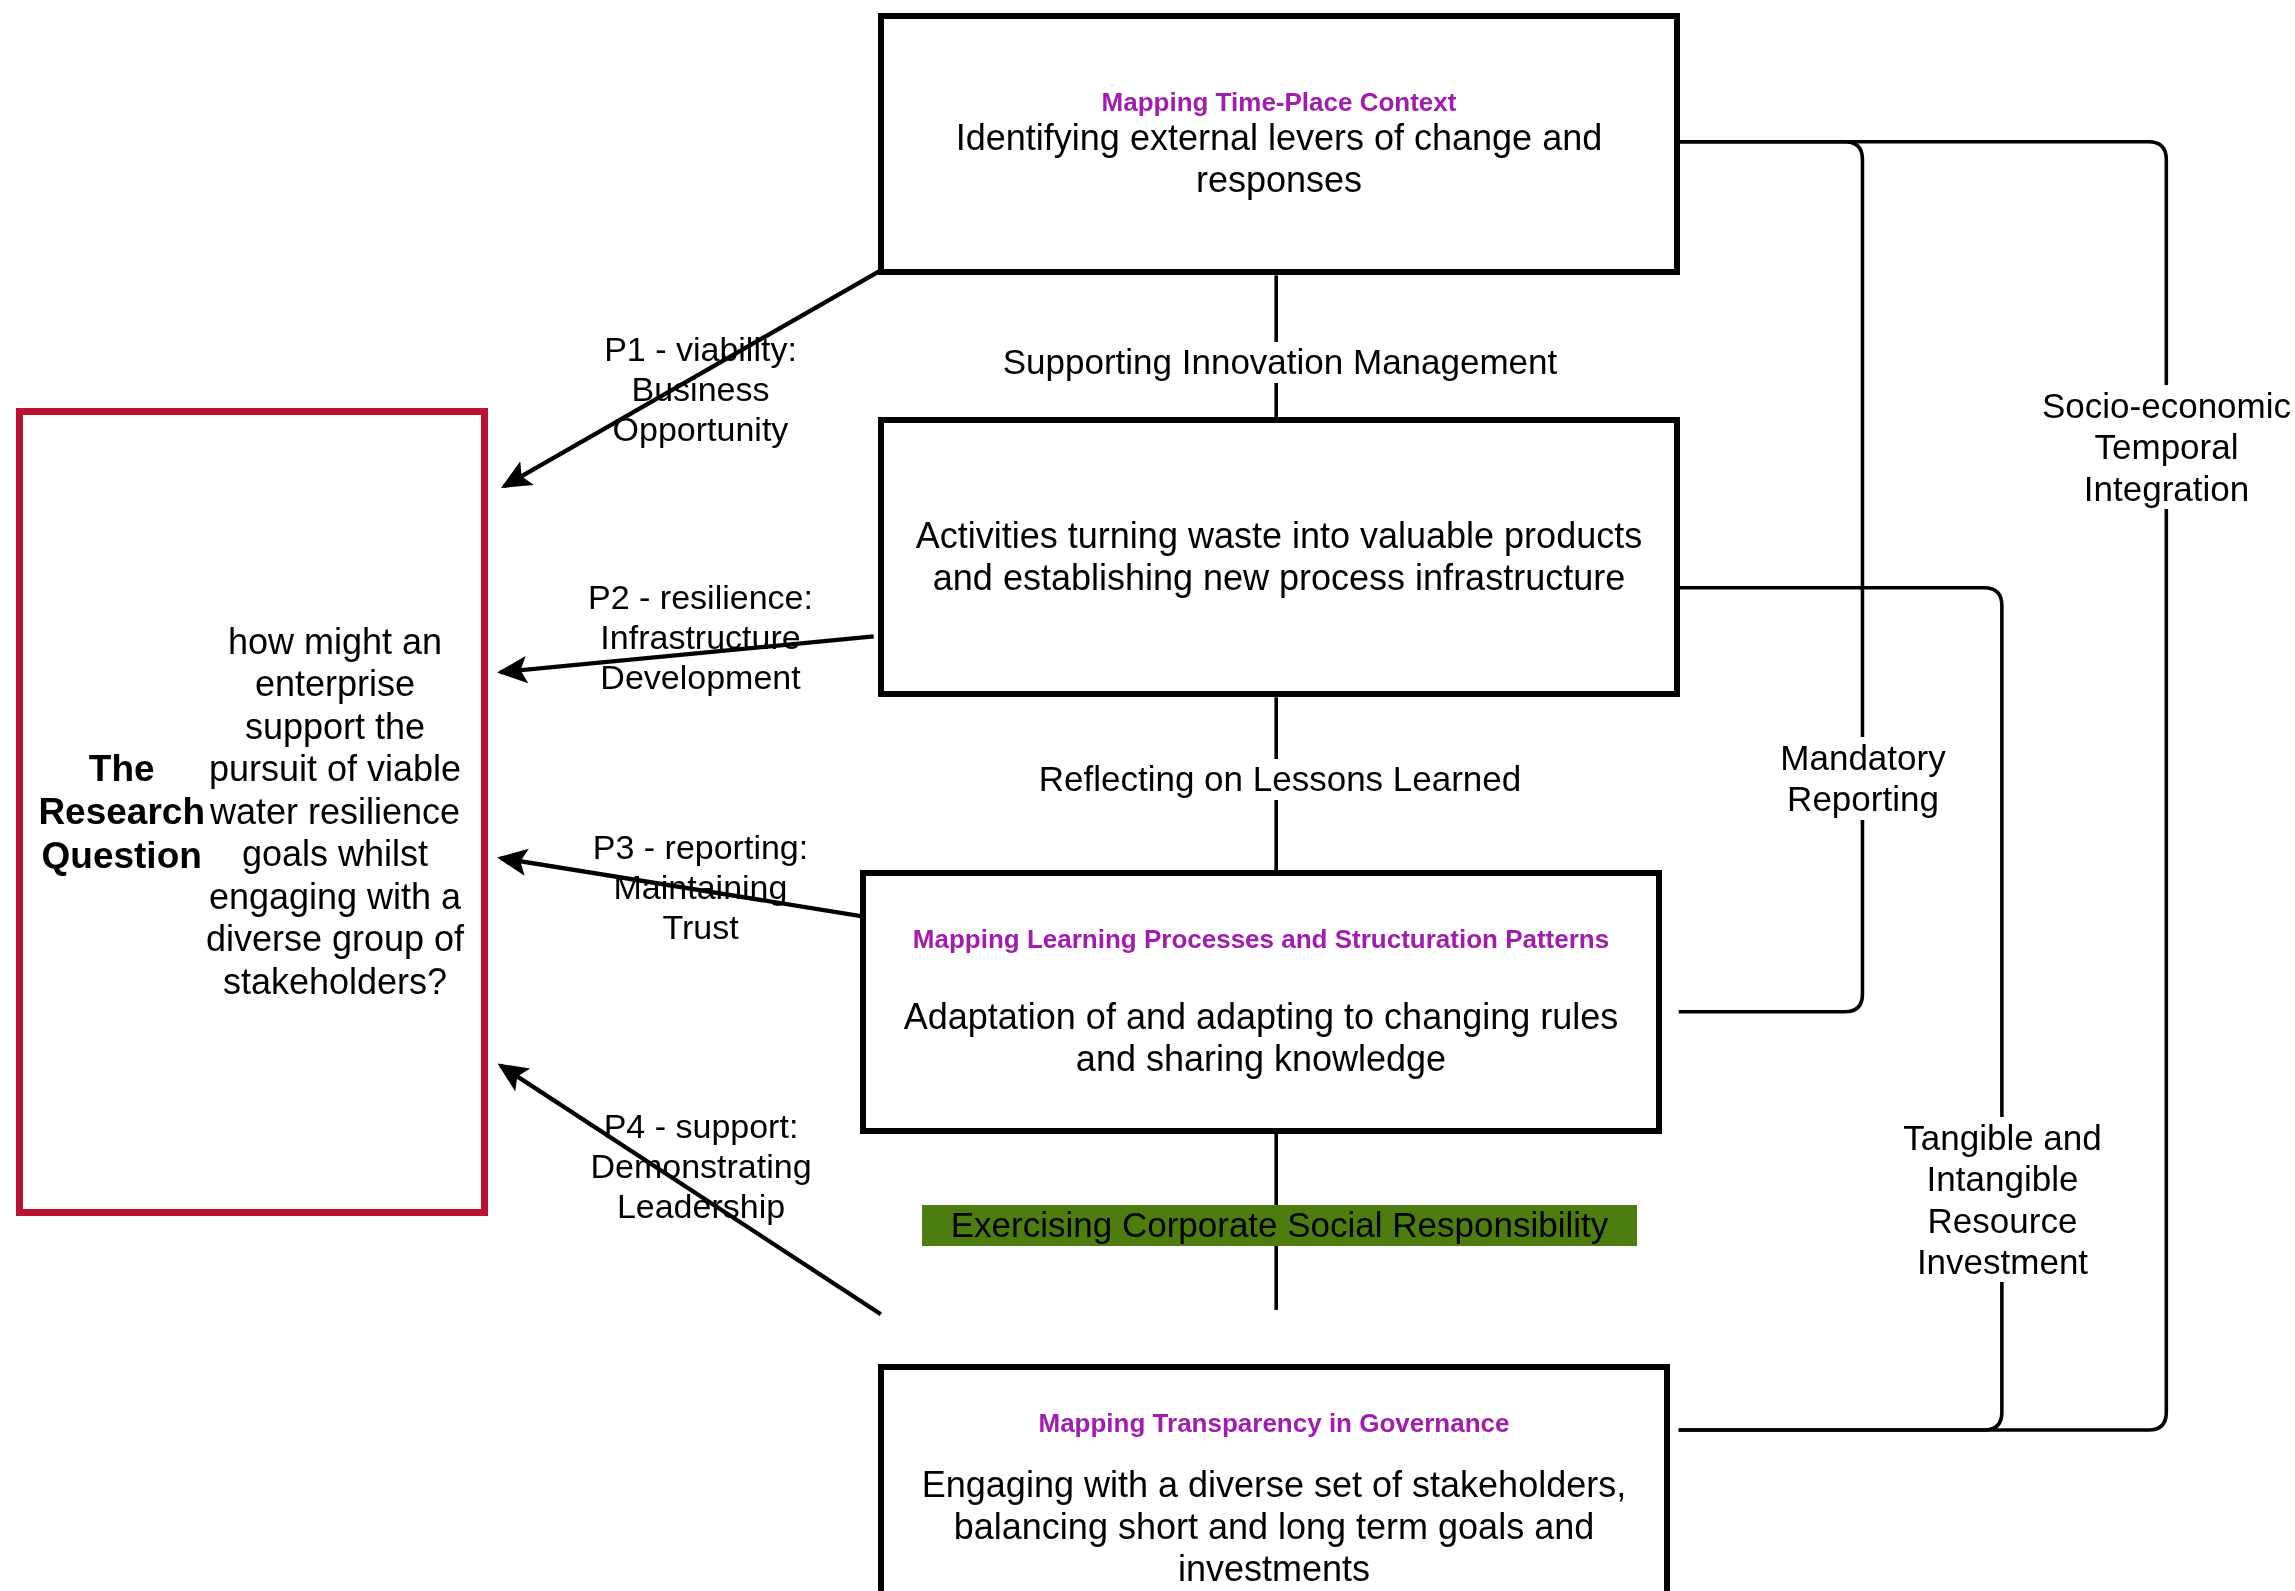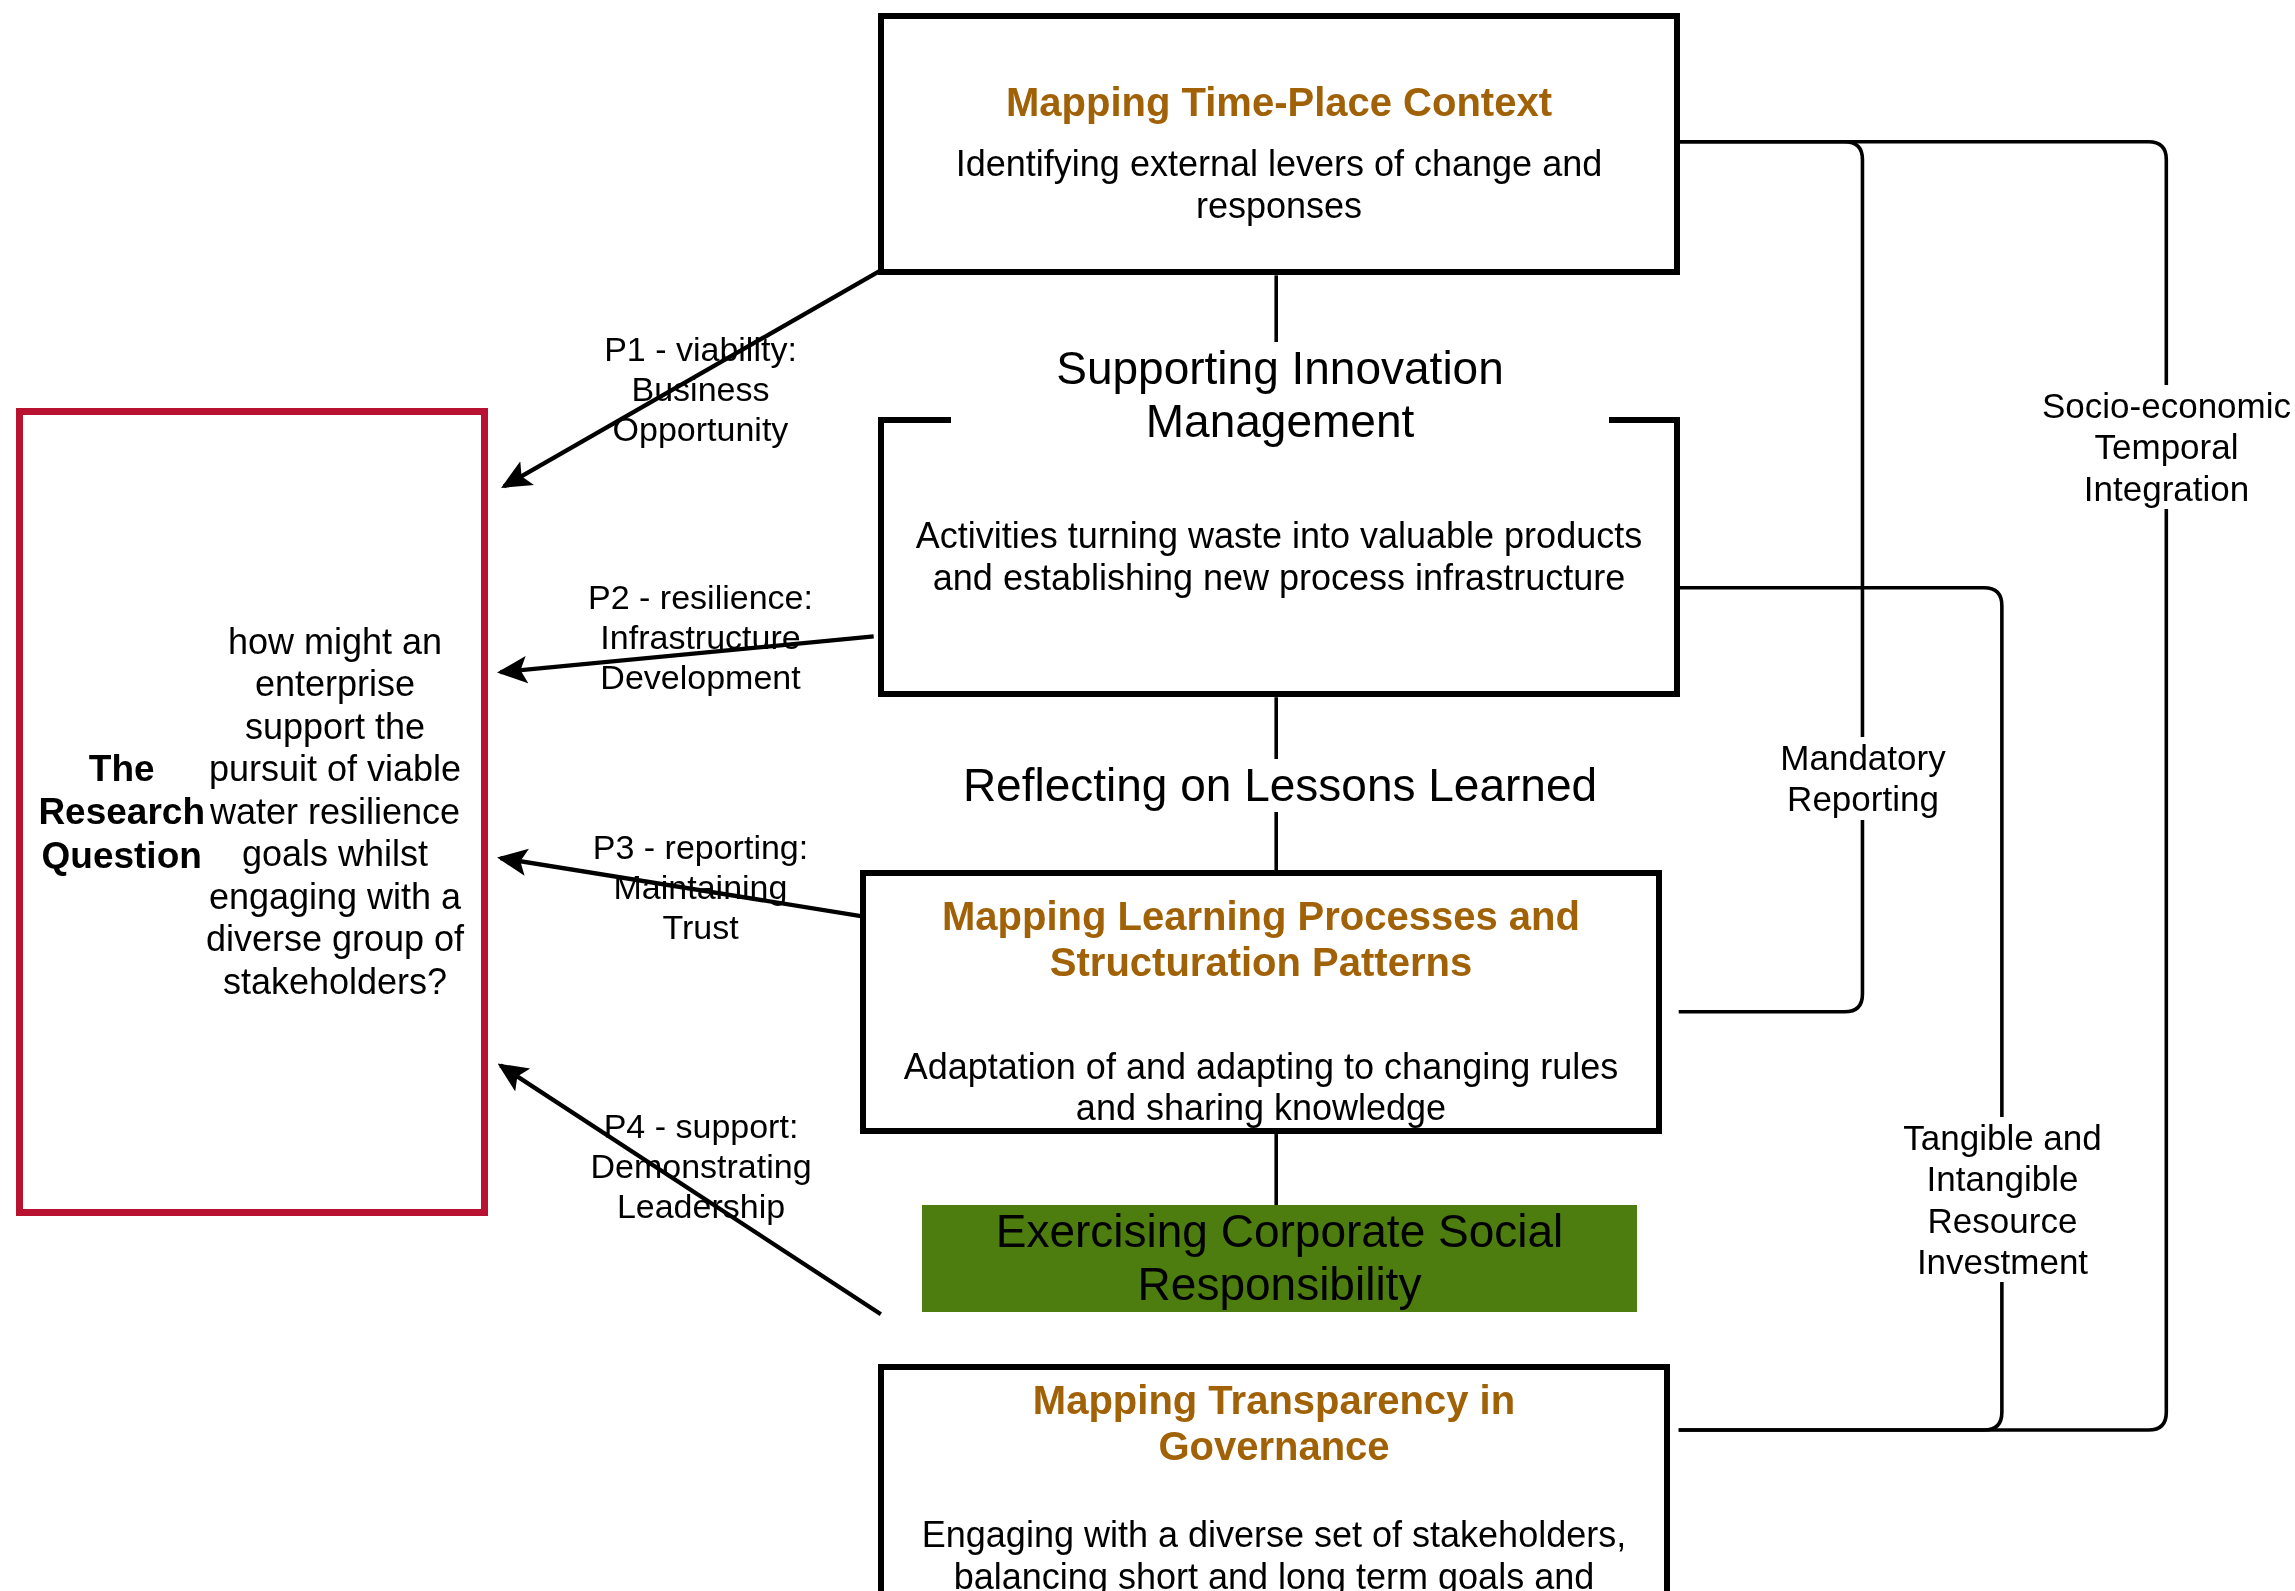--- a/index.html
+++ b/index.html
@@ -29,24 +29,24 @@
     background: #ffffff;
     display: flex;
     flex-direction: column;
     align-items: center;
     justify-content: center;
     text-align: center;
     padding: 0 18.6px;
   }
   .proc-title {
     font-weight: bold;
-    font-size: 40px;
+    font-size: 26px;
     line-height: 1.16;
-    color: #a16207;
-    margin: 18px;
+    color: #a21caf;
+    margin: 0;
   }
   .proc-desc {
     font-size: 36px;
     line-height: 1.16;
     color: #000000;
     margin: 0;
   }
   .rq-box {
     position: absolute;
     box-sizing: border-box;
@@ -67,21 +67,21 @@
     margin: 0;
   }
   .rq-text {
     font-size: 36px;
     line-height: 1.18;
     color: #000000;
     margin: 0;
   }
   .edge-label {
     position: absolute;
-    font-size: 46px;
+    font-size: 35px;
     line-height: 1.16;
     color: #000000;
     text-align: center;
     white-space: pre-line;
   }
   .p-label {
     position: absolute;
     font-size: 34px;
     line-height: 1.17;
     color: #000000;

